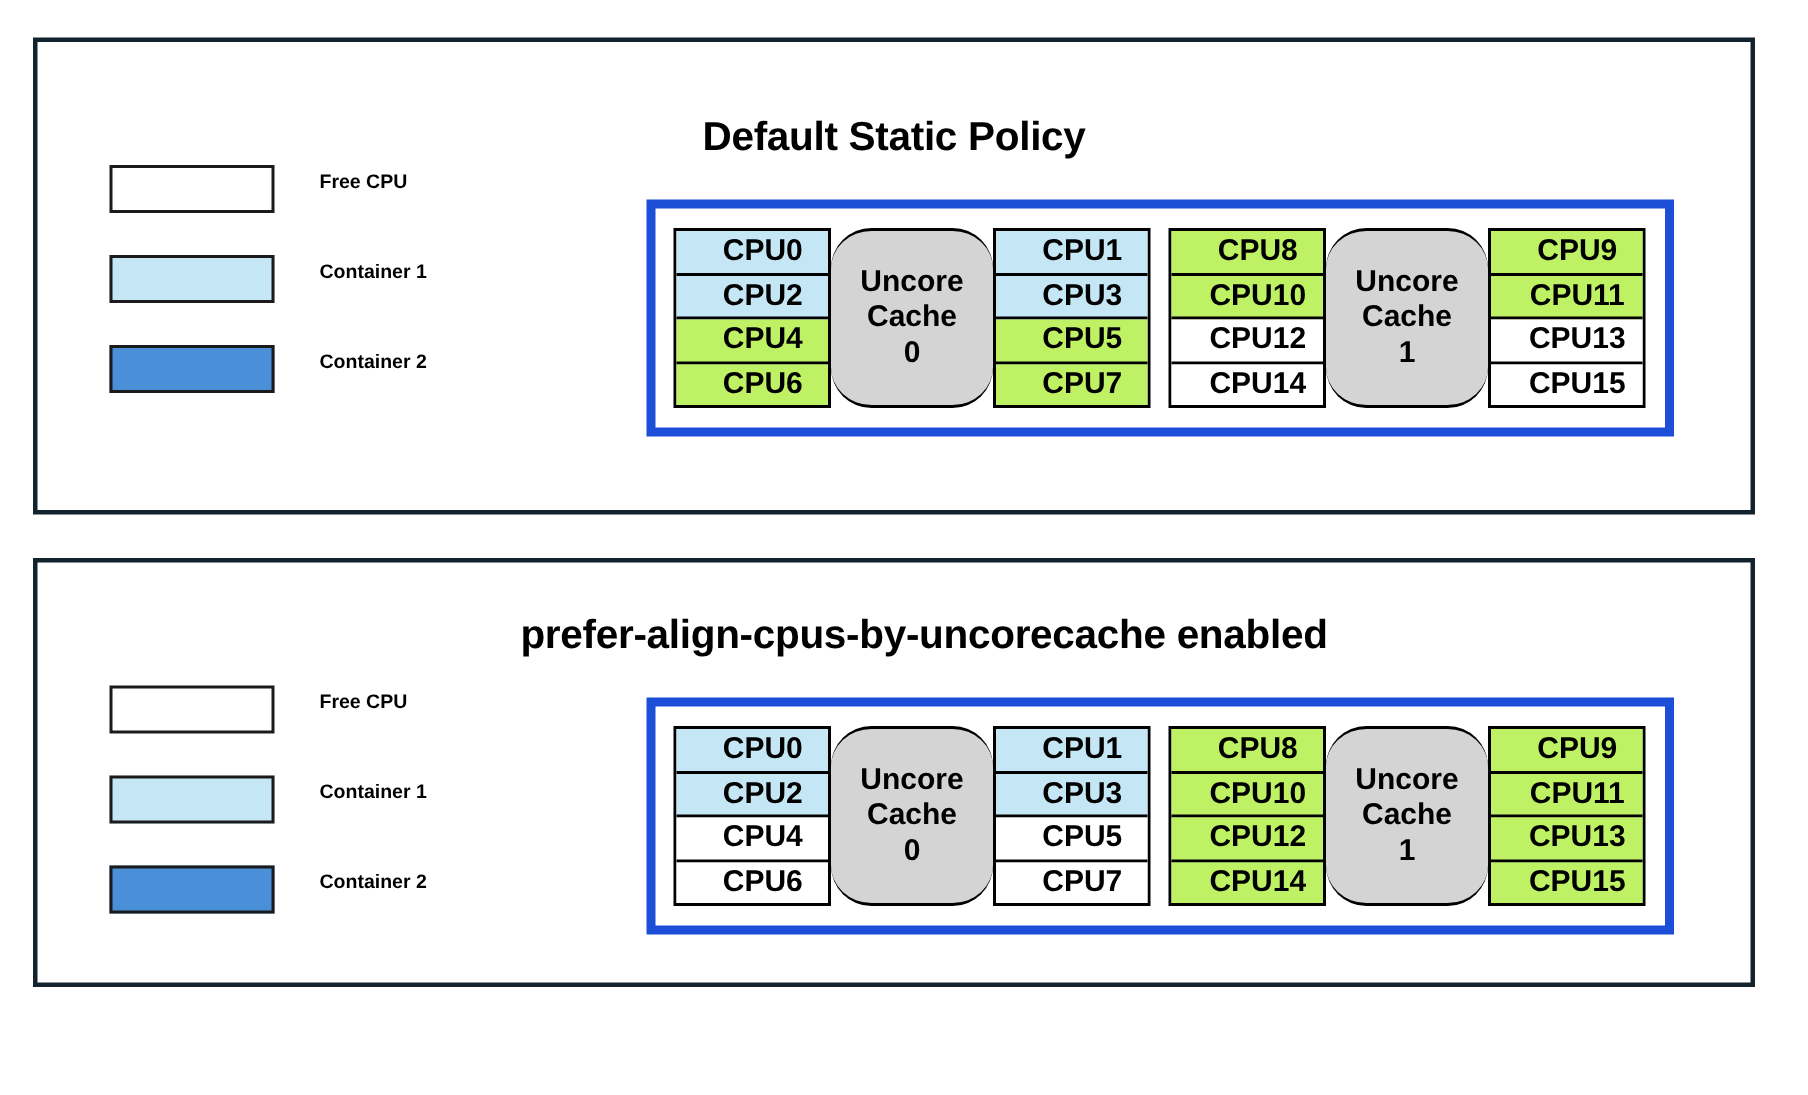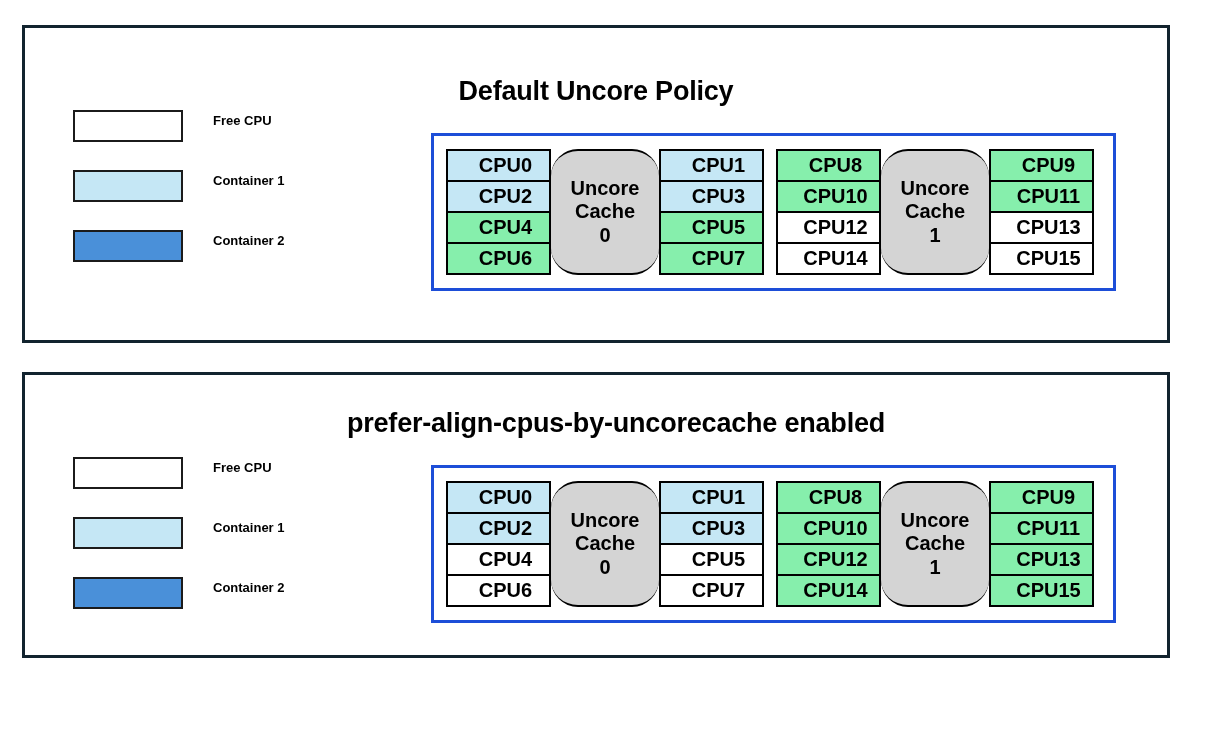--- a/index.html
+++ b/index.html
@@ -33,21 +33,21 @@
     border:2px solid #1b1b1b;box-sizing:border-box;background:#fff;
   }
   .legend-label{
     position:absolute;left:140px;top:3px;
     font-size:13px;font-weight:bold;white-space:nowrap;
   }
 
   
   .grid-frame{
     position:absolute;
-    border:3px solid #1d4ed8;box-sizing:border-box;background:#fff;
+    border:6px solid #1d4ed8;box-sizing:border-box;background:#fff;
     padding:13px 10px 13px 12px;
     display:flex;
   }
   #grid-default{left:406px;top:105px;width:685px;height:158px;}
   #grid-prefer {left:406px;top:90px; width:685px;height:158px;}
 
   .socket{display:flex;box-sizing:border-box;}
   .socket + .socket{margin-left:12px;}
 
   .cpu-col{
@@ -72,27 +72,27 @@
     display:flex;align-items:center;justify-content:center;
     font-size:20px;font-weight:bold;
     box-sizing:border-box;
     background:#ffffff;
     border-bottom:2px solid #000;
     padding-left:14px;
   }
   .cpu-cell:last-child{border-bottom:none;}
   .cpu-cell.free{background:#ffffff;}
   .cpu-cell.c1{background:#c5e7f5;}
-  .cpu-cell.c2{background:#86efac;}
+  .cpu-cell.c2{background:#bef264;}
 </style>
 </head>
 <body>
 
 <div class="panel" id="panel-default">
-  <div class="panel-title">Default Uncore Policy</div>
+  <div class="panel-title">Default Static Policy</div>
 
   <div class="legend">
     <div class="legend-row">
       <div class="swatch" style="background: rgb(255, 255, 255);"></div>
       <div class="legend-label">Free CPU</div>
     </div>
     <div class="legend-row">
       <div class="swatch" style="background: rgb(197, 231, 245);"></div>
       <div class="legend-label">Container 1</div>
     </div>

